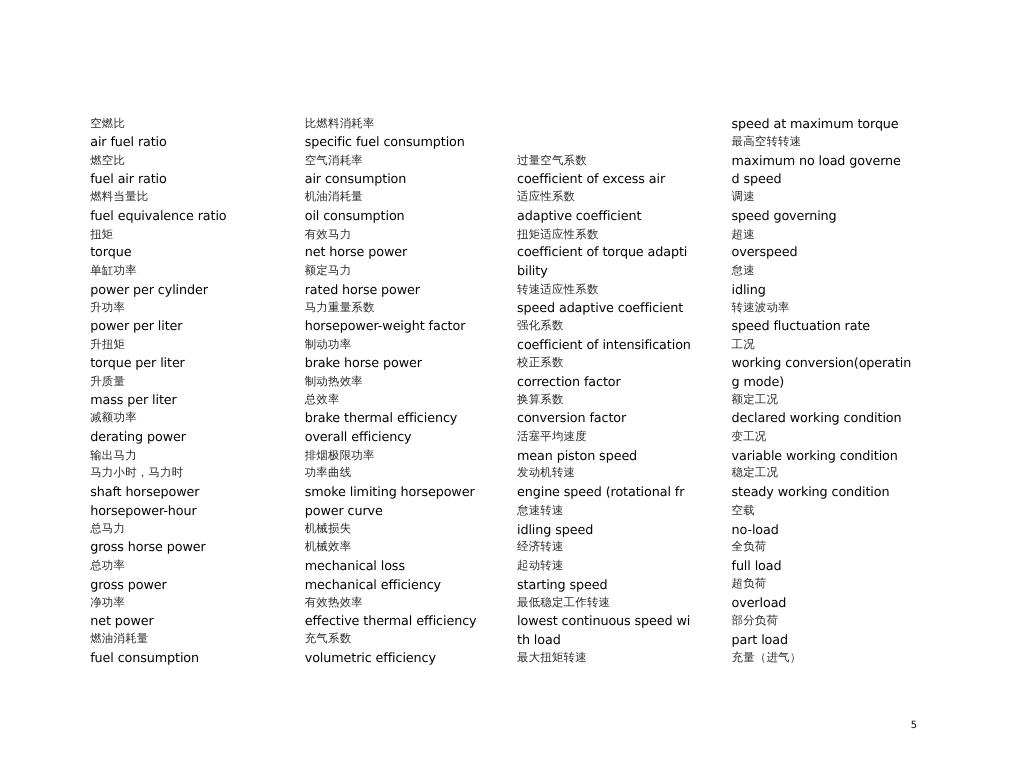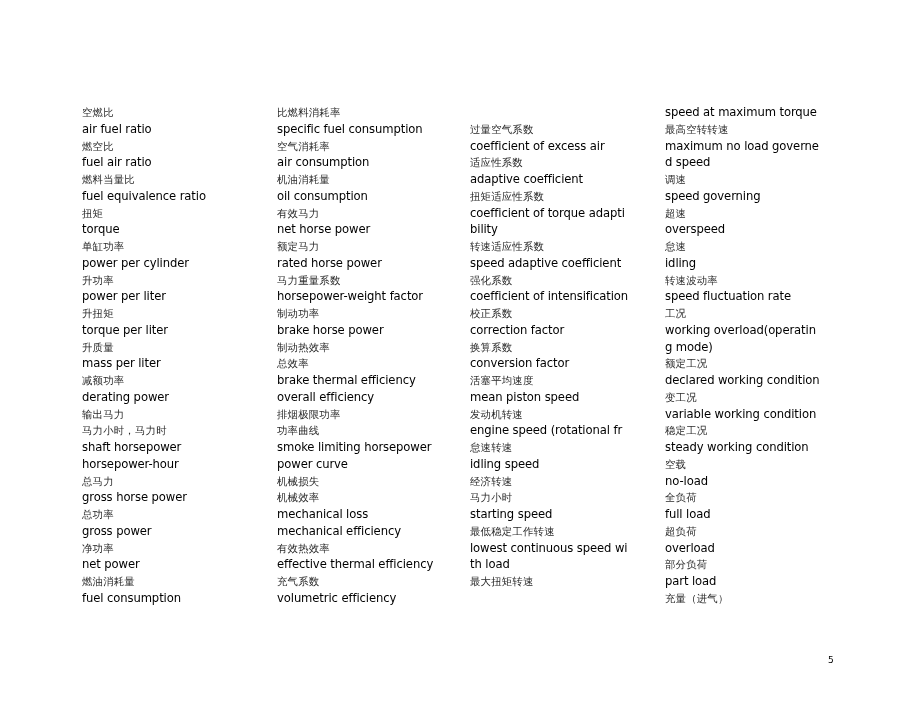--- a/index.html
+++ b/index.html
@@ -21,21 +21,21 @@
     height: 711px;
     background: #ffffff;
   }
   .glossary {
     position: absolute;
     left: 82px;
     top: 104px;
     width: 790px;
     display: flex;
     flex-direction: row;
-    align-items: center;
+    align-items: flex-end;
   }
   .column {
     display: flex;
     flex-direction: column;
   }
   .col-1 { width: 195px; }
   .col-2 { width: 193px; }
   .col-3 { width: 195px; }
   .col-4 { width: 200px; }
 
@@ -151,42 +151,42 @@
         <div class="entry-line lang-en">correction factor</div>
         <div class="entry-line lang-zh">换算系数</div>
         <div class="entry-line lang-en">conversion factor</div>
         <div class="entry-line lang-zh">活塞平均速度</div>
         <div class="entry-line lang-en">mean piston speed</div>
         <div class="entry-line lang-zh">发动机转速</div>
         <div class="entry-line lang-en">engine speed (rotational fr</div>
         <div class="entry-line lang-zh">怠速转速</div>
         <div class="entry-line lang-en">idling speed</div>
         <div class="entry-line lang-zh">经济转速</div>
-        <div class="entry-line lang-zh">马力小时</div>
+        <div class="entry-line lang-zh">起动转速</div>
         <div class="entry-line lang-en">starting speed</div>
         <div class="entry-line lang-zh">最低稳定工作转速</div>
         <div class="entry-line lang-en">lowest continuous speed wi</div>
         <div class="entry-line lang-en">th load</div>
         <div class="entry-line lang-zh">最大扭矩转速</div>
       </div>
     <div class="column col-4">
         <div class="entry-line lang-en">speed at maximum torque</div>
         <div class="entry-line lang-zh">最高空转转速</div>
         <div class="entry-line lang-en">maximum no load governe</div>
         <div class="entry-line lang-en">d speed</div>
         <div class="entry-line lang-zh">调速</div>
         <div class="entry-line lang-en">speed governing</div>
         <div class="entry-line lang-zh">超速</div>
         <div class="entry-line lang-en">overspeed</div>
         <div class="entry-line lang-zh">怠速</div>
         <div class="entry-line lang-en">idling</div>
         <div class="entry-line lang-zh">转速波动率</div>
         <div class="entry-line lang-en">speed fluctuation rate</div>
         <div class="entry-line lang-zh">工况</div>
-        <div class="entry-line lang-en">working overload(operatin</div>
+        <div class="entry-line lang-en">working conversion(operatin</div>
         <div class="entry-line lang-en">g mode)</div>
         <div class="entry-line lang-zh">额定工况</div>
         <div class="entry-line lang-en">declared working condition</div>
         <div class="entry-line lang-zh">变工况</div>
         <div class="entry-line lang-en">variable working condition</div>
         <div class="entry-line lang-zh">稳定工况</div>
         <div class="entry-line lang-en">steady working condition</div>
         <div class="entry-line lang-zh">空载</div>
         <div class="entry-line lang-en">no-load</div>
         <div class="entry-line lang-zh">全负荷</div>

